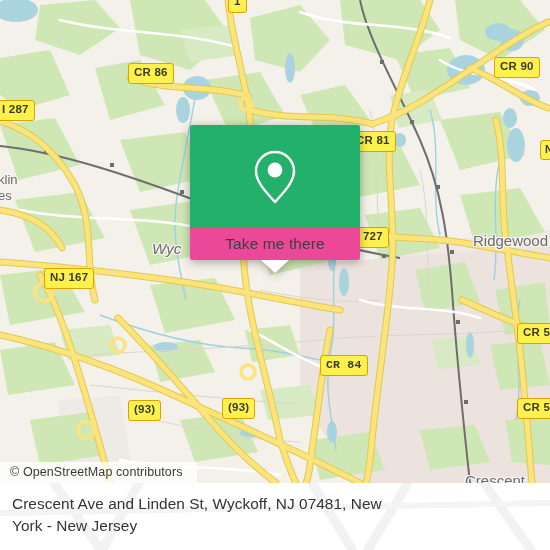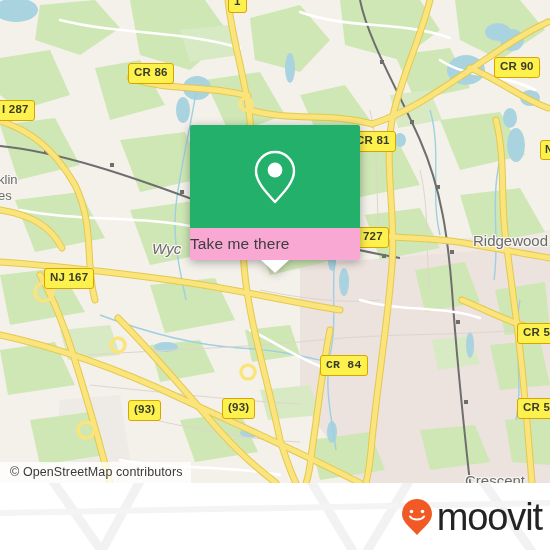--- a/index.html
+++ b/index.html
@@ -14,21 +14,21 @@
   .map{
     position:absolute;left:0;top:0;width:550px;height:483px;
     background:#f2efe9;
     overflow:hidden;
   }
   .map-svg{position:absolute;left:0;top:0;}
 
   
   .attrib{
     position:absolute;left:0;bottom:0;
-    padding:3px 8px 4px 10px;
+    padding:3px 14px 4px 10px;
     background:rgba(255,255,255,0.78);
     font-size:12.5px;color:#3a3a3a;
     letter-spacing:0.1px;
     white-space:nowrap;
   }
 
   
   .shield{
     position:absolute;
     background:#fdf14d;
@@ -61,23 +61,23 @@
   .popup{
     position:absolute;left:190px;top:125px;width:170px;
     filter:drop-shadow(0 2px 5px rgba(0,0,0,0.33));
   }
   .popup-head{
     height:103px;background:#23b06a;
     border-radius:2px 2px 0 0;
     display:flex;align-items:center;justify-content:center;
   }
   .popup-body{
-    background:#f9a8d4;height:32px;
+    background:#ec4899;height:32px;
     border-radius:0 0 2px 2px;
-    display:flex;align-items:center;justify-content:flex-start;
+    display:flex;align-items:center;justify-content:center;
   }
   .popup-label{
     font-size:15.5px;color:#3d3d3d;letter-spacing:0.1px;
   }
   .popup-tail{
     position:absolute;left:50%;margin-left:-14px;top:135px;
     width:0;height:0;
     border-left:14px solid transparent;
     border-right:14px solid transparent;
     border-top:13px solid #ffffff;
@@ -342,25 +342,17 @@
         <path d="M150 -20 L95 80"></path>
         <path d="M300 -20 L360 80"></path>
         <path d="M420 -20 L360 80"></path>
         <path d="M470 -20 L540 80"></path>
       </g>
       <g stroke="#f4f4f4" stroke-width="6" fill="none">
         <path d="M0 30 L550 20"></path>
       </g>
     </svg>
 
-
-    <div class="brand">
-      <svg width="34" height="40" viewBox="0 0 34 40">
-        <path d="M17 2 C 8.7 2, 2 8.7, 2 17 C 2 25, 10 30, 17 38 C 24 30, 32 25, 32 17 C 32 8.7, 25.3 2, 17 2 Z" fill="#f15a24"></path>
-        <circle cx="11.5" cy="14.5" r="1.8" fill="#ffffff"></circle>
-        <circle cx="22.5" cy="14.5" r="1.8" fill="#ffffff"></circle>
-        <path d="M10 19.5 C 12.5 23.5, 21.5 23.5, 24 19.5" fill="none" stroke="#ffffff" stroke-width="2.1" stroke-linecap="round"></path>
-      </svg>
-      <span class="brand-word">moovit</span>
-    </div>
+    <div class="footer-text">Crescent Ave and Linden St, Wyckoff, NJ 07481, New York - New Jersey</div>
+
   </div>
 
 </div>
 
 </body></html>

